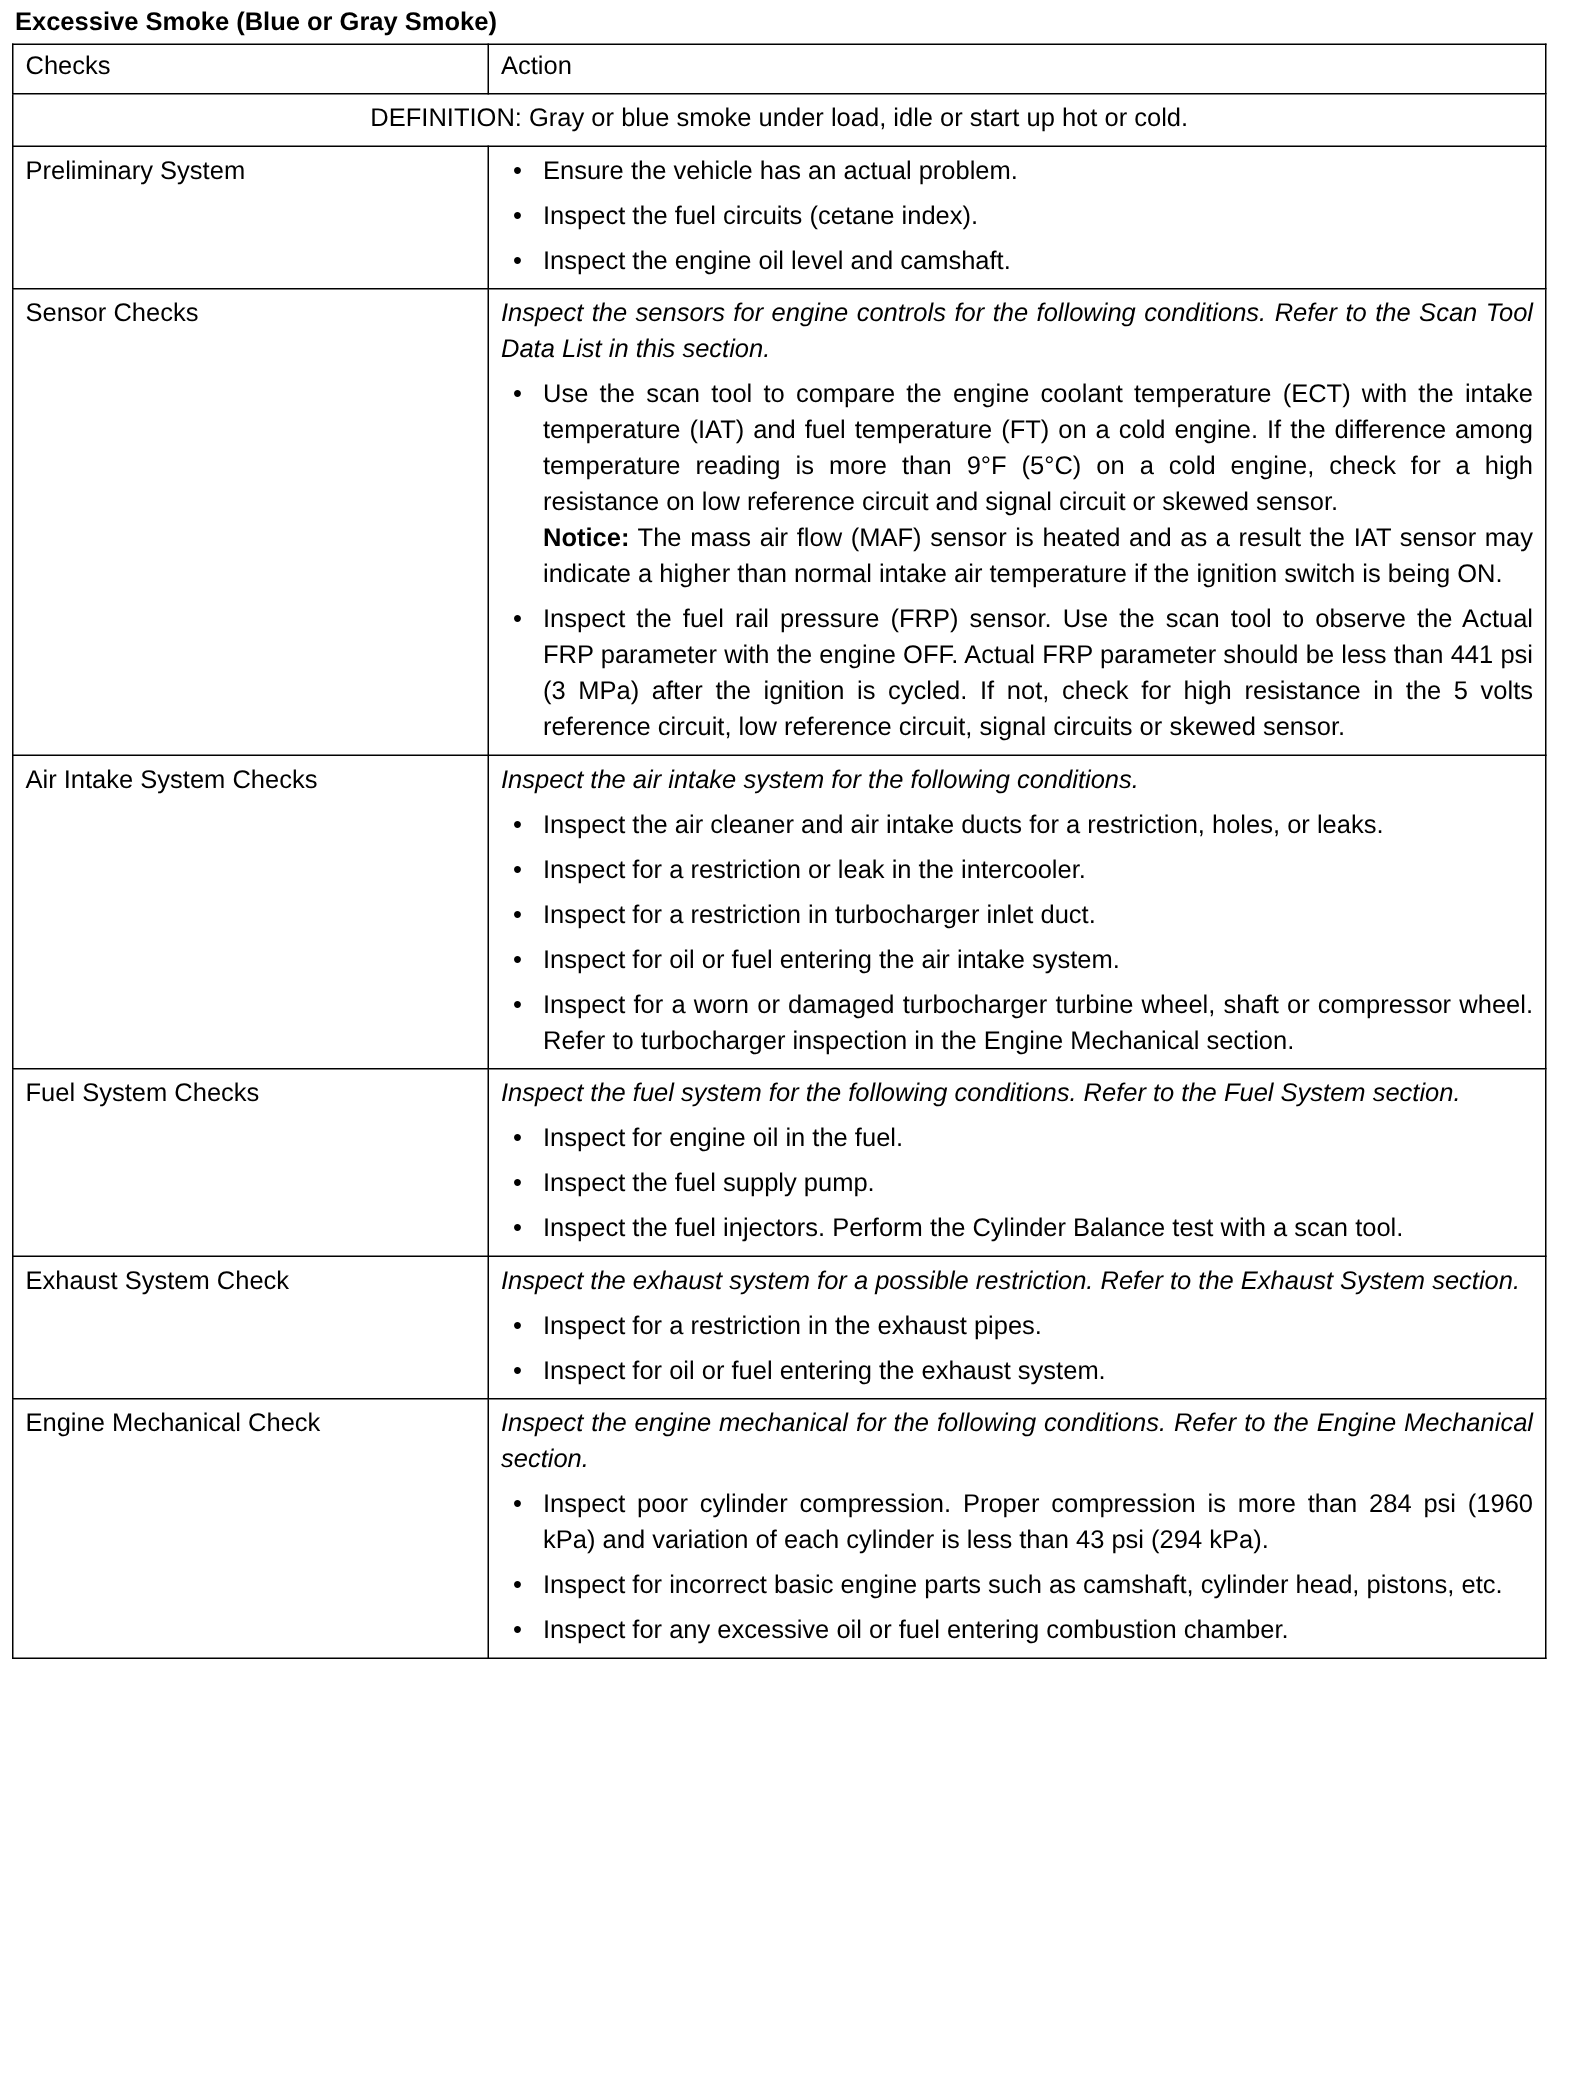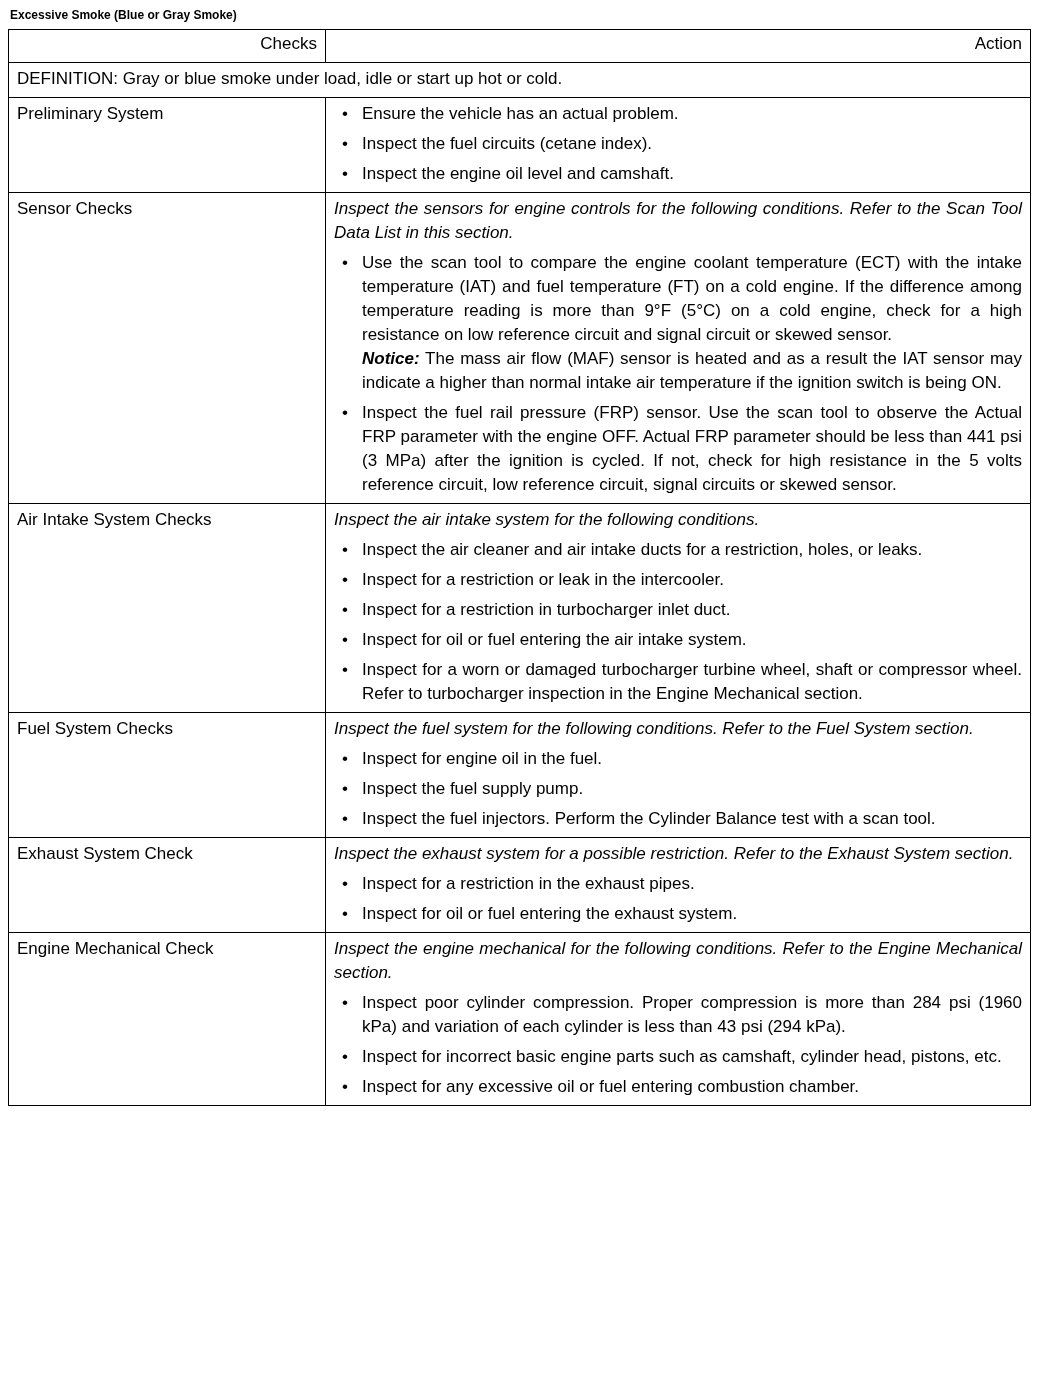--- a/index.html
+++ b/index.html
@@ -3,52 +3,52 @@
 <meta charset="utf-8">
 <style>
   html, body { margin: 0; padding: 0; background: #ffffff; }
   body {
     width: 1056px; height: 1398px; overflow: hidden;
     font-family: "Liberation Sans", sans-serif;
     color: #000;
   }
   .page { position: relative; padding: 4px 0 0 8px; }
   .title {
-    font-weight: bold; font-size: 12px; line-height: 22px;
+    font-weight: bold; font-size: 17px; line-height: 22px;
     margin: 0 0 3px 2px;
   }
   table.diag {
     border-collapse: collapse;
     width: 1022px;
     table-layout: fixed;
     font-size: 17px;
   }
   table.diag td, table.diag th {
     border: 1px solid #000;
     vertical-align: top;
     padding: 4px 8px 6px 8px;
     line-height: 24px;
   }
   table.diag th {
-    font-weight: normal; text-align: right; padding: 2px 8px 6px 8px; margin-left: 27px;
+    font-weight: normal; text-align: left; padding: 2px 8px 6px 8px; margin-left: 27px;
   }
   col.c1 { width: 317px; }
   col.c2 { width: 705px; }
-  .def { padding: 4px 8px 6px 8px; }
+  .def { padding: 4px 8px 6px 8px; text-align: center; }
   p.intro { margin: 0 0 6px 0; text-align: justify; font-style: italic; }
   ul.bullets { list-style: none; margin: 0; padding: 0; }
   ul.bullets li {
     position: relative; padding-left: 28px; text-align: justify;
     margin-bottom: 6px;
   }
   ul.bullets li:last-child { margin-bottom: 0; }
   ul.bullets li .dot {
     position: absolute; left: 8px; top: 0;
   }
-  .notice-label { font-weight: bold; font-style: italic; }
+  .notice-label { font-weight: bold; }
   .notice { display: block; }
 </style>
 </head>
 <body>
 
 <div class="page">
   <div class="title">Excessive Smoke (Blue or Gray Smoke)</div>
 
   <table class="diag">
     <colgroup>

